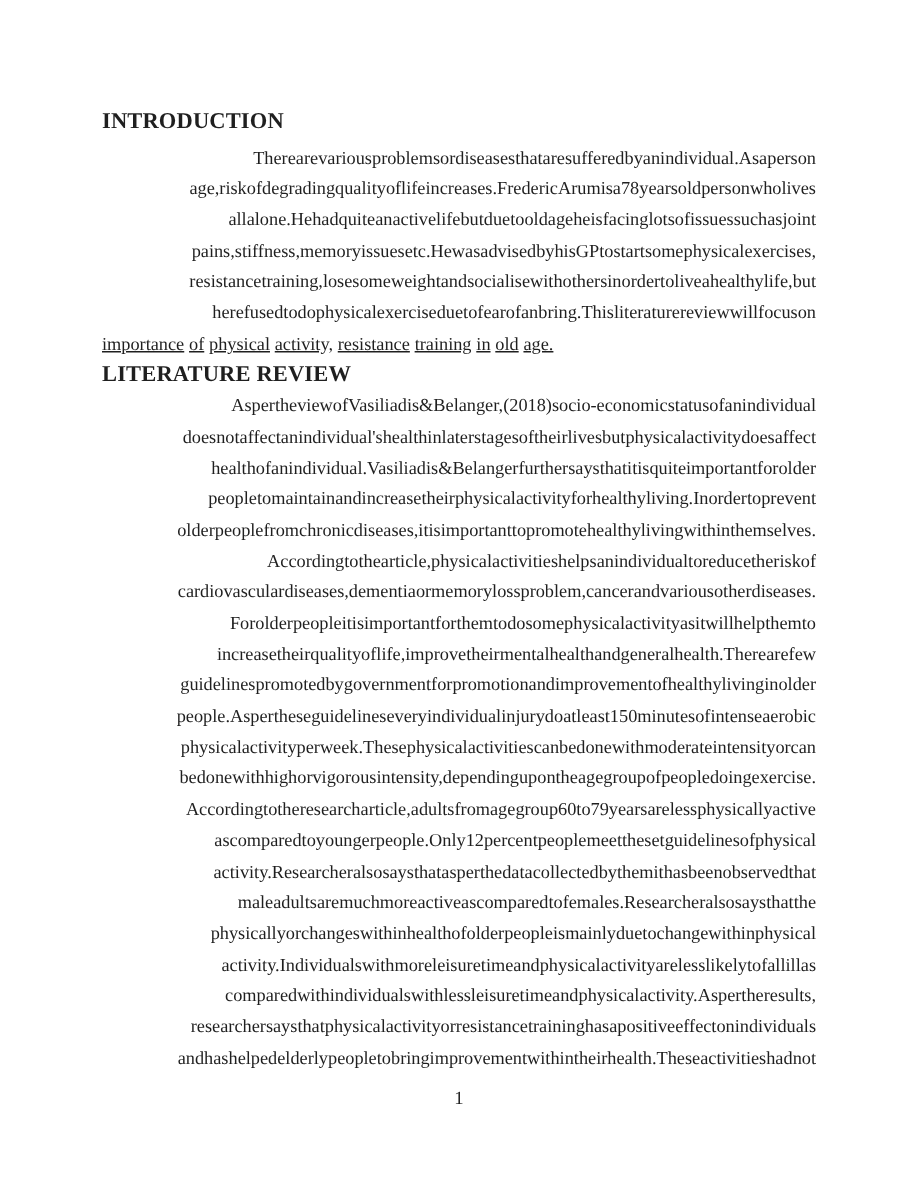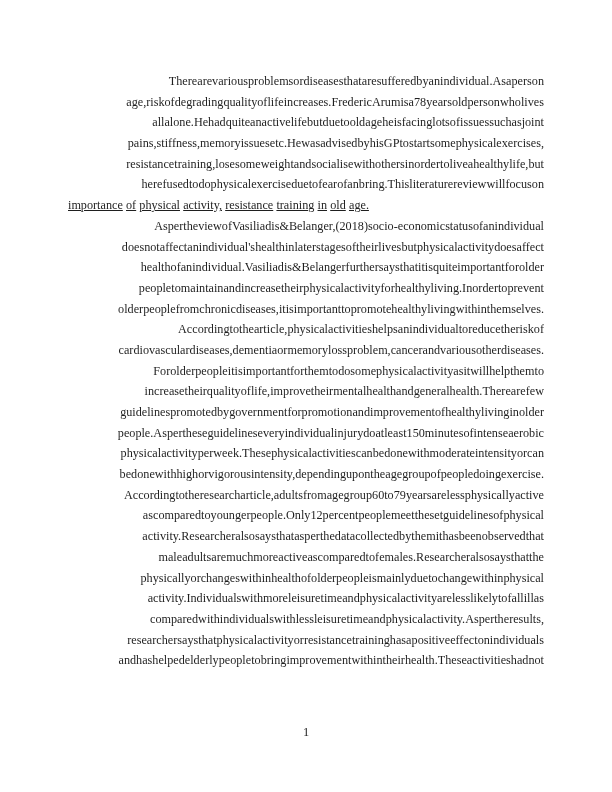--- a/index.html
+++ b/index.html
@@ -67,20 +67,21 @@
     text-align: center;
     font-size: 12.5px;
     line-height: 16px;
   }
 </style>
 </head>
 <body>
 
 <div class="page">
   <div class="content">
+    <h1 class="heading first-heading">INTRODUCTION</h1>
     <div class="para">
         <div class="line first">
           <span>There</span>
           <span>are</span>
           <span>various</span>
           <span>problems</span>
           <span>or</span>
           <span>diseases</span>
           <span>that</span>
           <span>are</span>
@@ -198,20 +199,21 @@
           <span>of</span>
           <span>physical</span>
           <span>activity,</span>
           <span>resistance</span>
           <span>training</span>
           <span>in</span>
           <span>old</span>
           <span>age.</span>
         </div>
       </div>
+    <h1 class="heading">LITERATURE REVIEW</h1>
     <div class="para">
         <div class="line first">
           <span>As</span>
           <span>per</span>
           <span>the</span>
           <span>view</span>
           <span>of</span>
           <span>Vasiliadis</span>
           <span>&amp;</span>
           <span>Belanger,</span>

